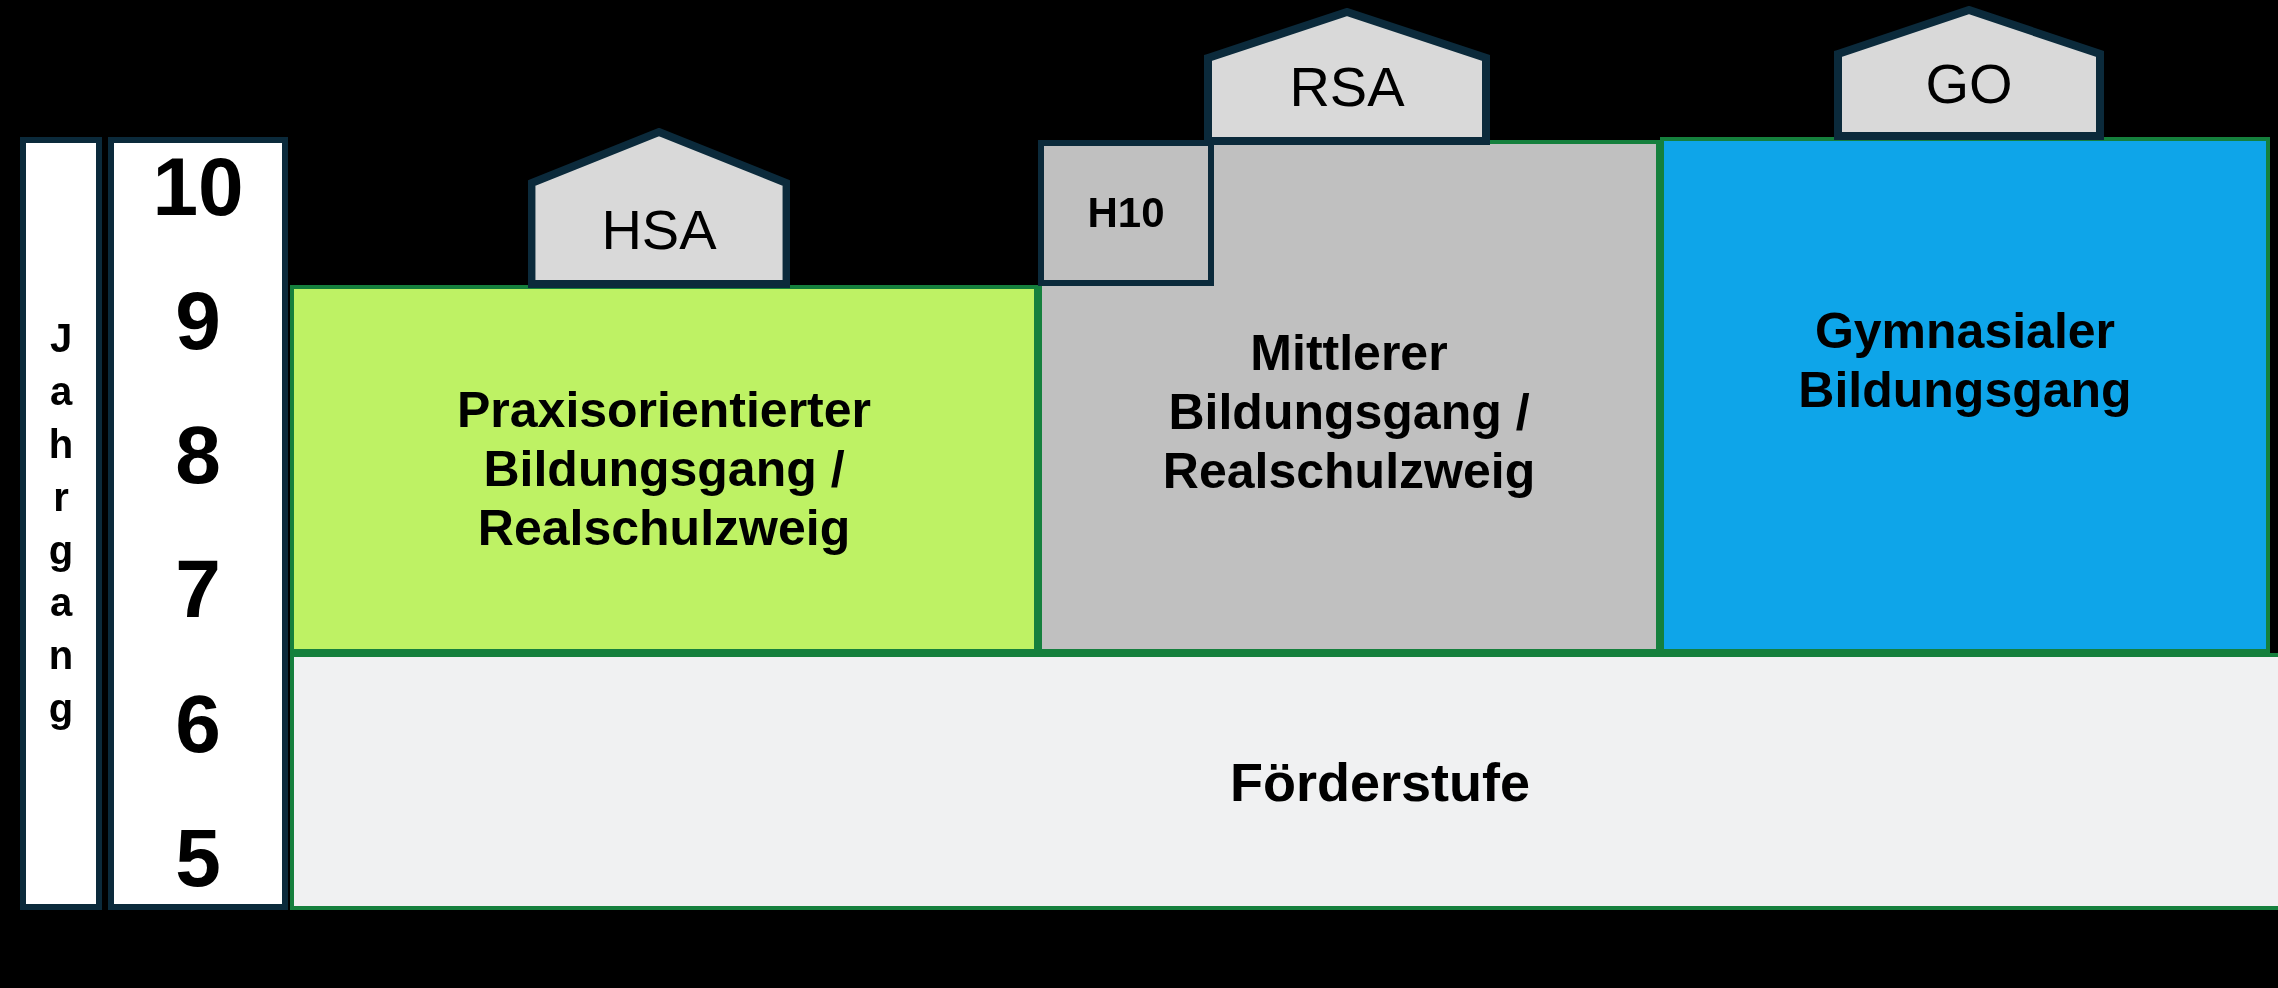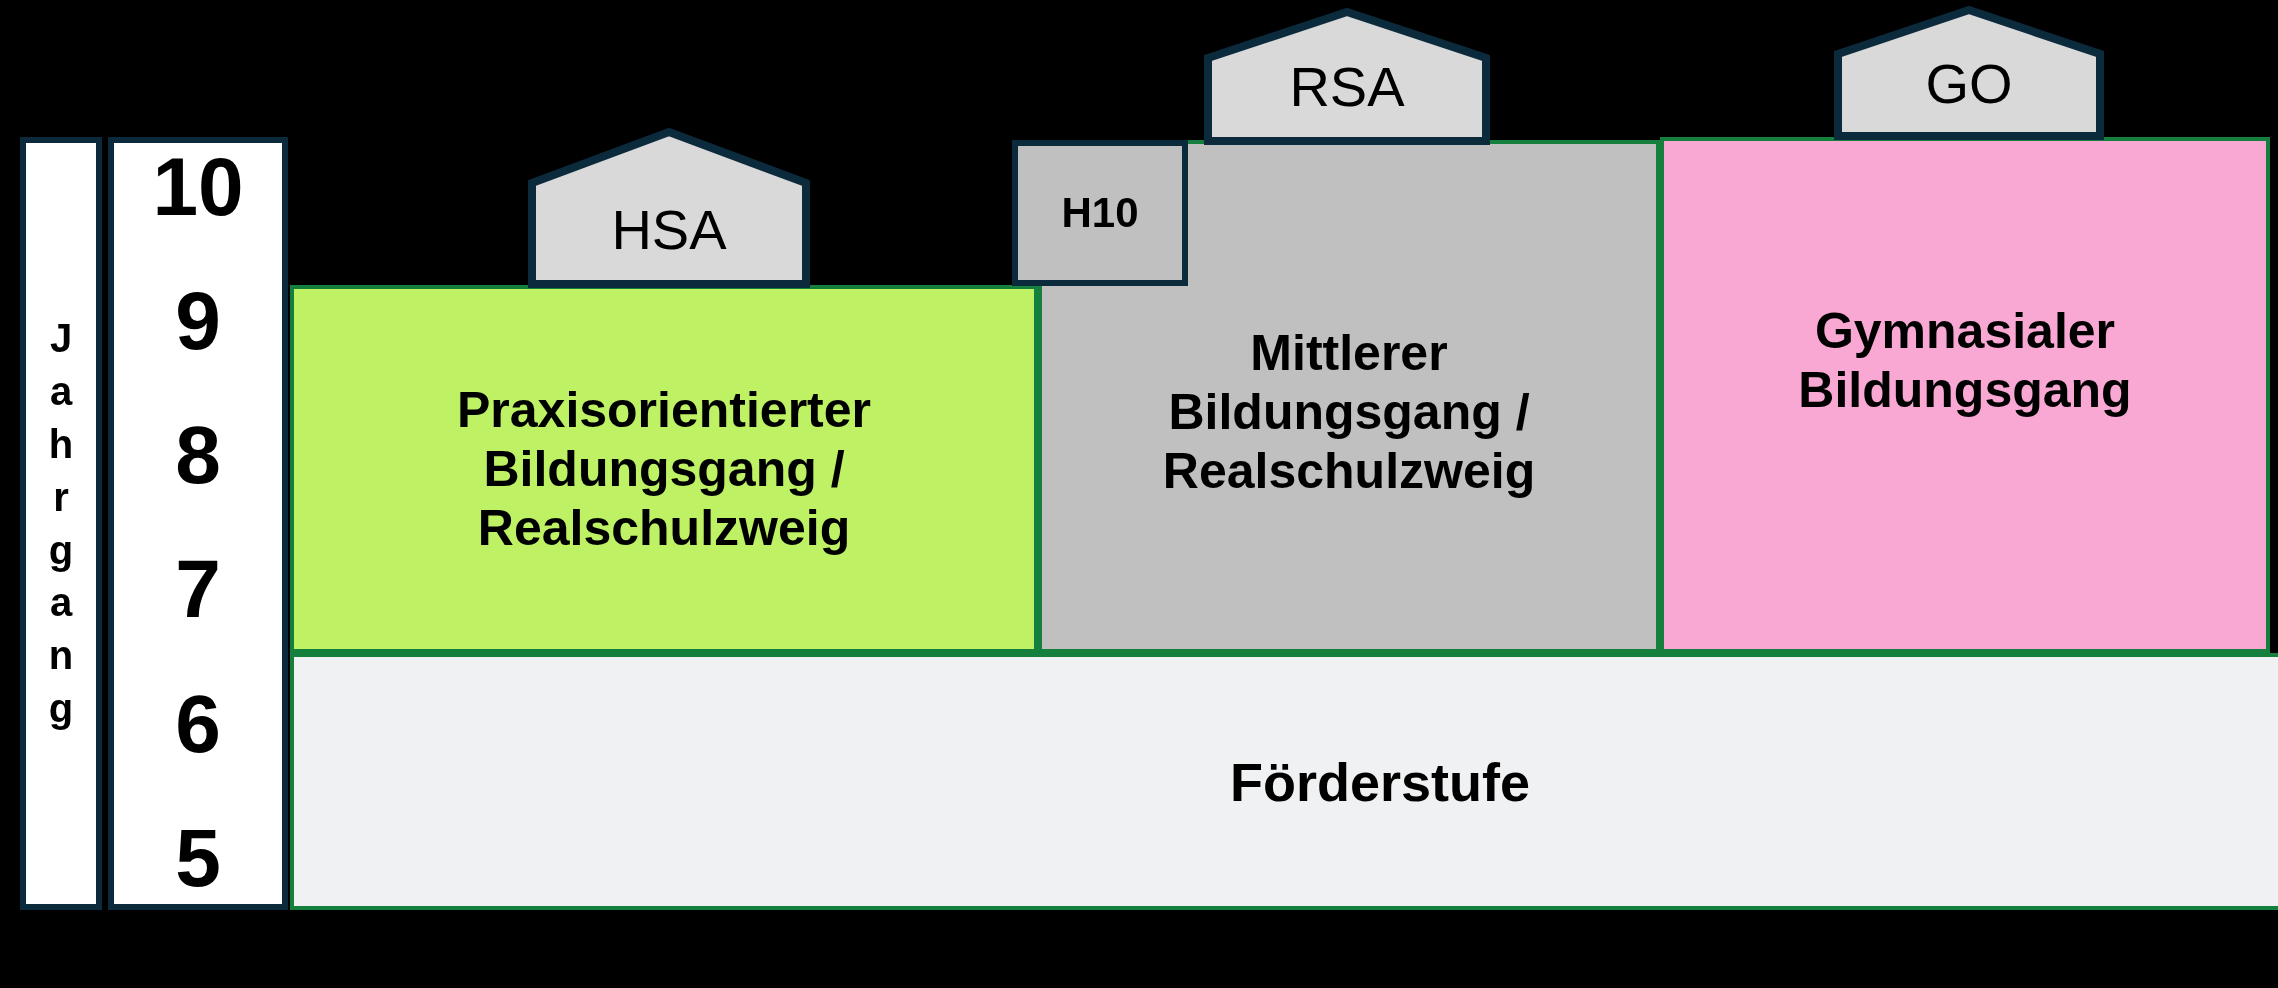--- a/index.html
+++ b/index.html
@@ -53,52 +53,52 @@
   #track-praxis{
     left:290px;top:285px;width:748px;height:368px;
     background:#bef264;font-size:50px;line-height:1.18;
   }
   #track-mittel{
     left:1038px;top:140px;width:622px;height:513px;
     background:#c0c0c0;font-size:50px;line-height:1.18;
   }
   #track-gym{
     left:1660px;top:137px;width:610px;height:516px;
-    background:#f9a8d4;font-size:50px;line-height:1.18;
+    background:#0ea5e9;font-size:50px;line-height:1.18;
   }
   #track-foerder{
     left:290px;top:653px;width:2180px;height:257px;
     background:#f0f1f2;font-size:54px;
   }
   .track .txt{padding:0 14px;}
   #track-mittel .txt{transform:translateY(16px);}
   #track-gym .txt{transform:translateY(-34px);}
 
   
   #h10-box{
-    position:absolute;left:1012px;top:140px;width:176px;height:146px;
+    position:absolute;left:1038px;top:140px;width:176px;height:146px;
     background:#c0c0c0;
     border:6px solid #0b2a3b;
     box-sizing:border-box;
     display:flex;align-items:center;justify-content:center;
     font-weight:bold;font-size:42px;color:#000;
   }
 
   
   .badge{
     position:absolute;
     display:flex;align-items:flex-end;justify-content:center;
   }
   .badge svg{position:absolute;left:0;top:0;width:100%;height:100%;}
   .badge .badge-label{
     position:relative;z-index:2;
     color:#000;font-weight:normal;
     width:100%;text-align:center;
   }
-  #badge-hsa{left:528px;top:128px;width:282px;height:160px;}
+  #badge-hsa{left:528px;top:128px;width:262px;height:160px;}
   #badge-hsa .badge-label{font-size:56px;padding-bottom:26px;}
   #badge-rsa{left:1204px;top:8px;width:286px;height:137px;}
   #badge-rsa .badge-label{font-size:56px;padding-bottom:26px;}
   #badge-go{left:1834px;top:6px;width:270px;height:134px;}
   #badge-go .badge-label{font-size:56px;padding-bottom:24px;}
 </style>
 </head>
 <body>
 
 <div id="stage">

